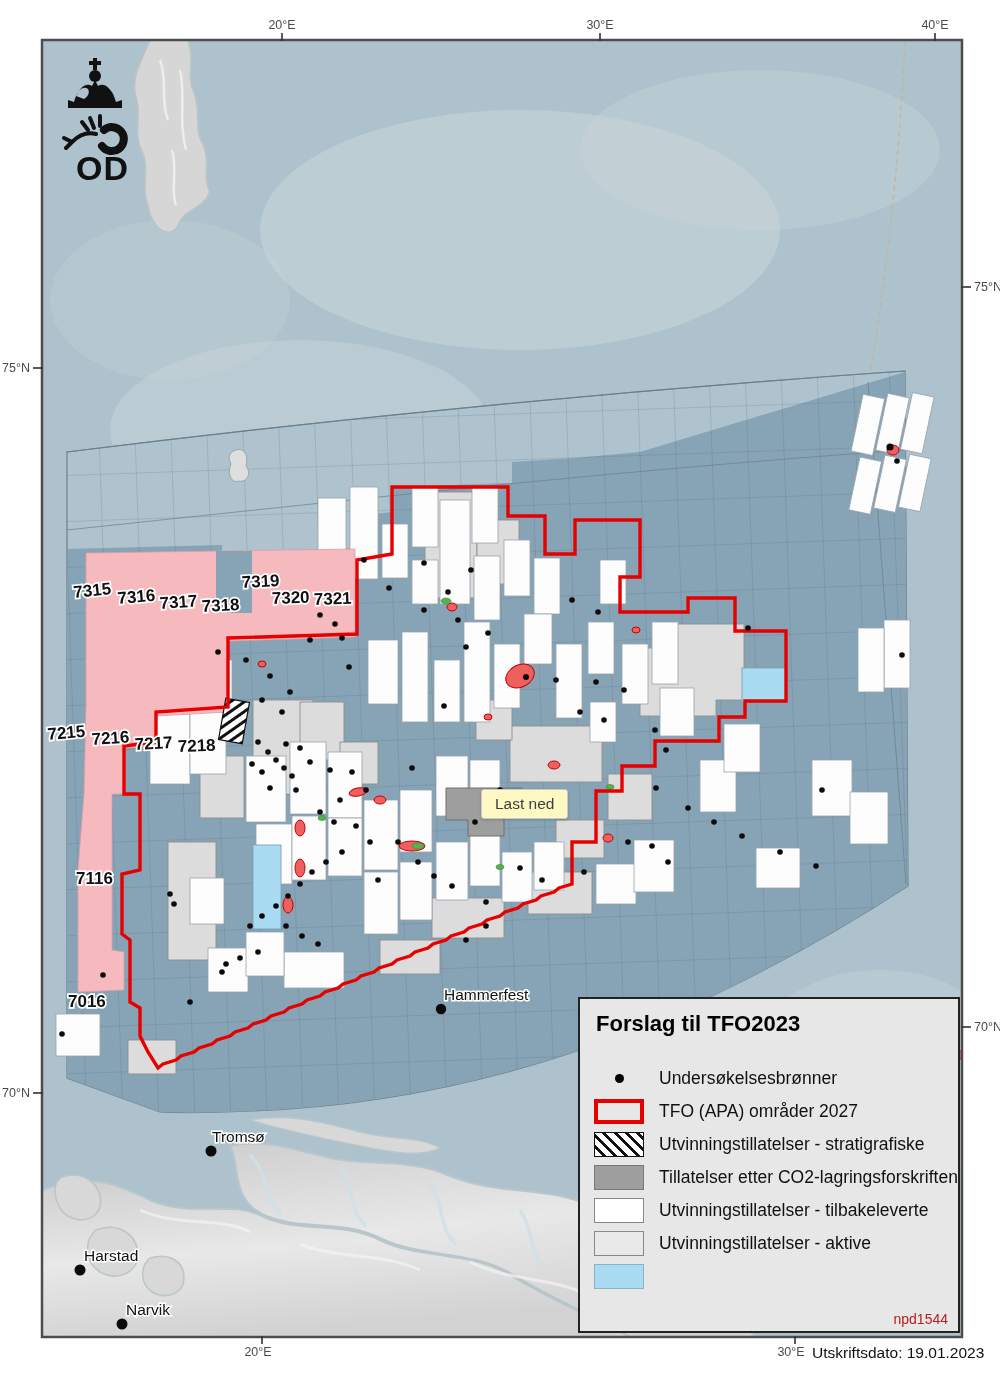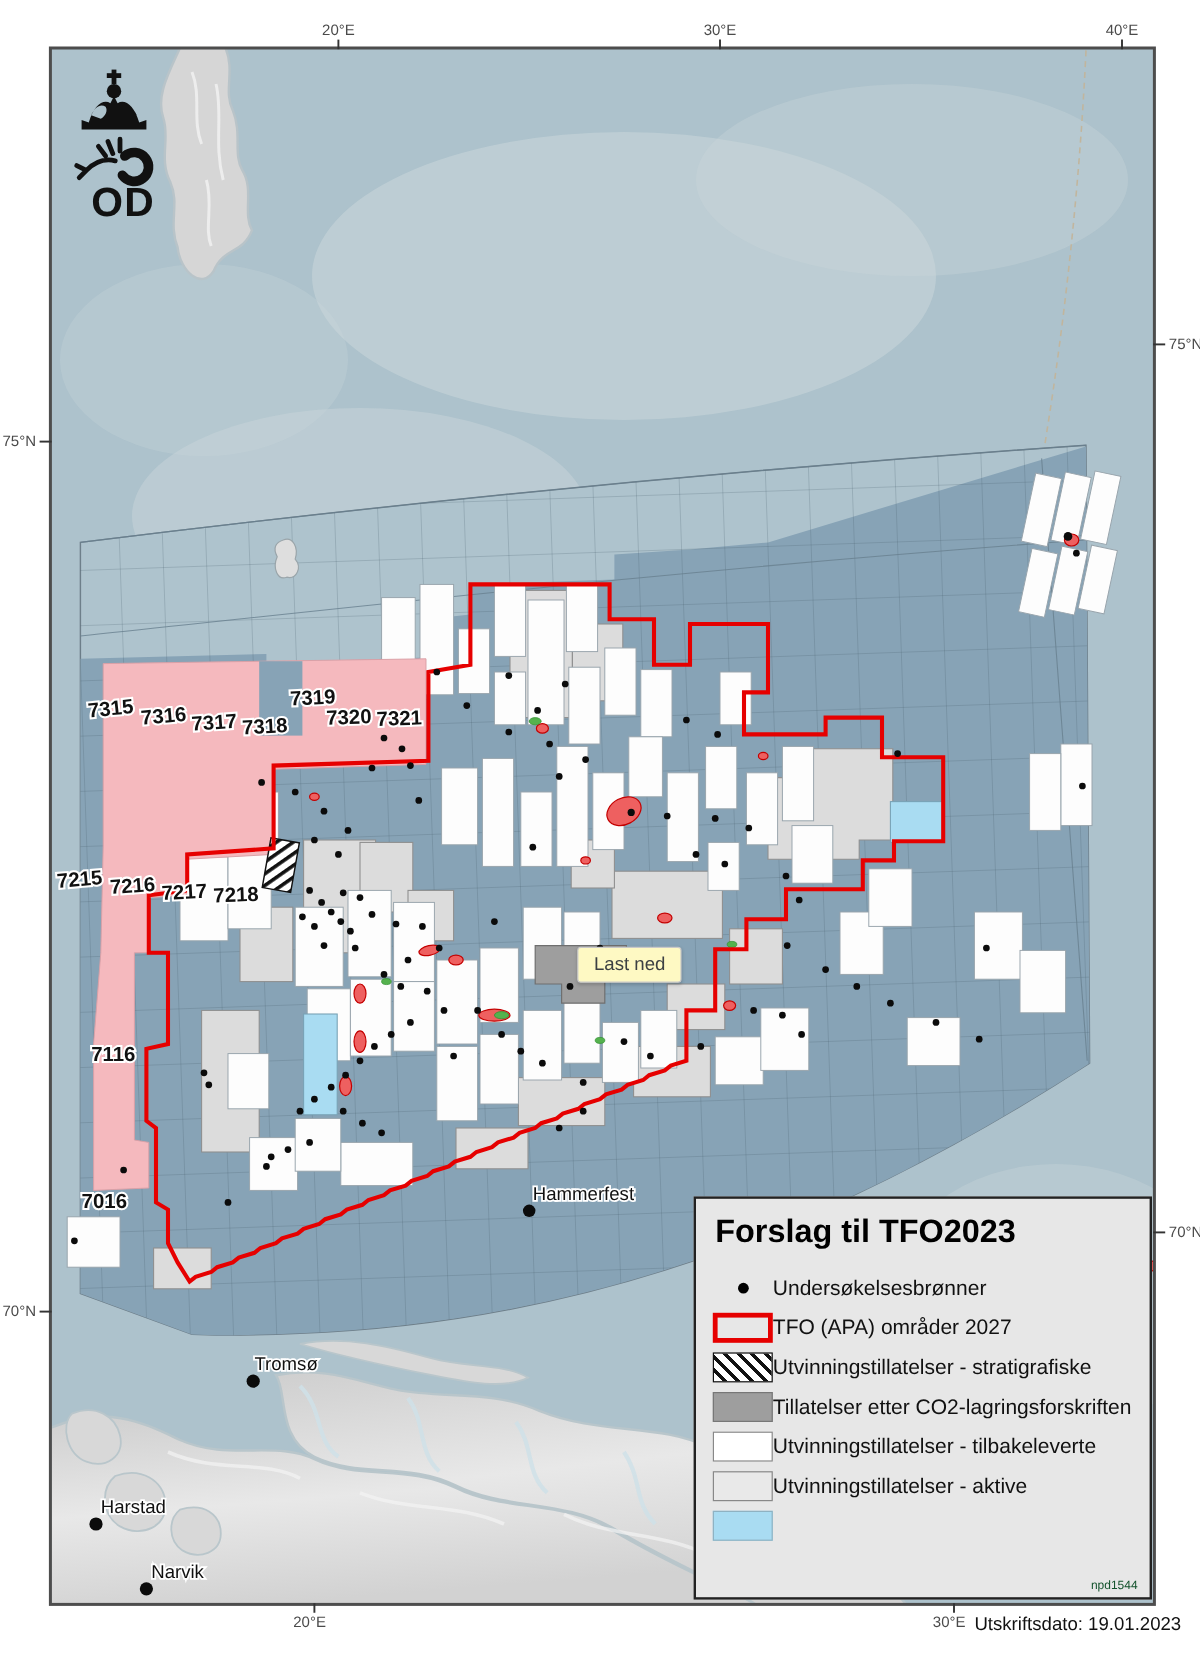--- a/index.html
+++ b/index.html
@@ -8,34 +8,34 @@
   #mapsvg{position:absolute;left:0;top:0;}
   svg text{paint-order:stroke;}
   .quadlbl{font-size:17px;font-weight:700;fill:#111;stroke:#fff;stroke-width:3.4px;}
   .citylbl{font-size:15.5px;fill:#111;stroke:#fff;stroke-width:3px;}
   .ticklbl{font-size:12.5px;fill:#4a4a4a;stroke:none;}
   .printdate{font-size:15.5px;fill:#111;stroke:none;}
   
   #legend{position:absolute;left:578px;top:997px;width:382px;height:336px;
           background:#e7e7e7;border:2.5px solid #222;box-sizing:border-box;
           padding:10px 14px 6px 14px;}
-  #legend h1{font-size:27px;margin:2px 0 16px 2px;color:#000;}
-  .lrow{display:flex;align-items:center;height:30px;margin:3px 0;}
+  #legend h1{font-size:22px;margin:2px 0 26px 2px;color:#000;}
+  .lrow{display:flex;align-items:center;gap:15px;height:30px;margin:3px 0;}
   .sw{width:50px;height:25px;flex:0 0 auto;box-sizing:border-box;display:flex;align-items:center;justify-content:center;}
   .sw-dot{background:transparent;}
   .sw-dot i{width:9px;height:9px;border-radius:50%;background:#000;display:block;}
   .sw-red{background:#e7e7e7;border:4px solid #e60000;}
   .sw-pink{background:#f5b9be;border:1px solid #c4c4c4;}
   .sw-hatch{background:repeating-linear-gradient(45deg,#fff 0 5px,#111 5px 8px);border:1.5px solid #111;}
   .sw-co2{background:#9e9e9e;border:1px solid #777;}
   .sw-active{background:#e9e9e9;border:1px solid #888;}
   .sw-white{background:#fff;border:1px solid #888;}
   .sw-blue{background:#a9dcf2;border:1px solid #8fb2c2;}
   .llabel{font-size:17.5px;color:#111;white-space:nowrap;}
-  #npdid{position:absolute;right:10px;bottom:4px;color:#14532d;font-size:10px;}
+  #npdid{position:absolute;right:10px;bottom:4px;color:#b91c1c;font-size:14px;}
   
   #tooltip{position:absolute;left:481px;top:789px;padding:5px 13px;background:#fef9c3;
            border:1px solid #c9c9c9;border-radius:3px;color:#3c4043;font-size:15.5px;
            box-shadow:0 1px 3px rgba(0,0,0,.18);}
   
   #odlogo{position:absolute;left:52px;top:56px;width:90px;height:130px;}
 </style>
 </head>
 <body>
 

